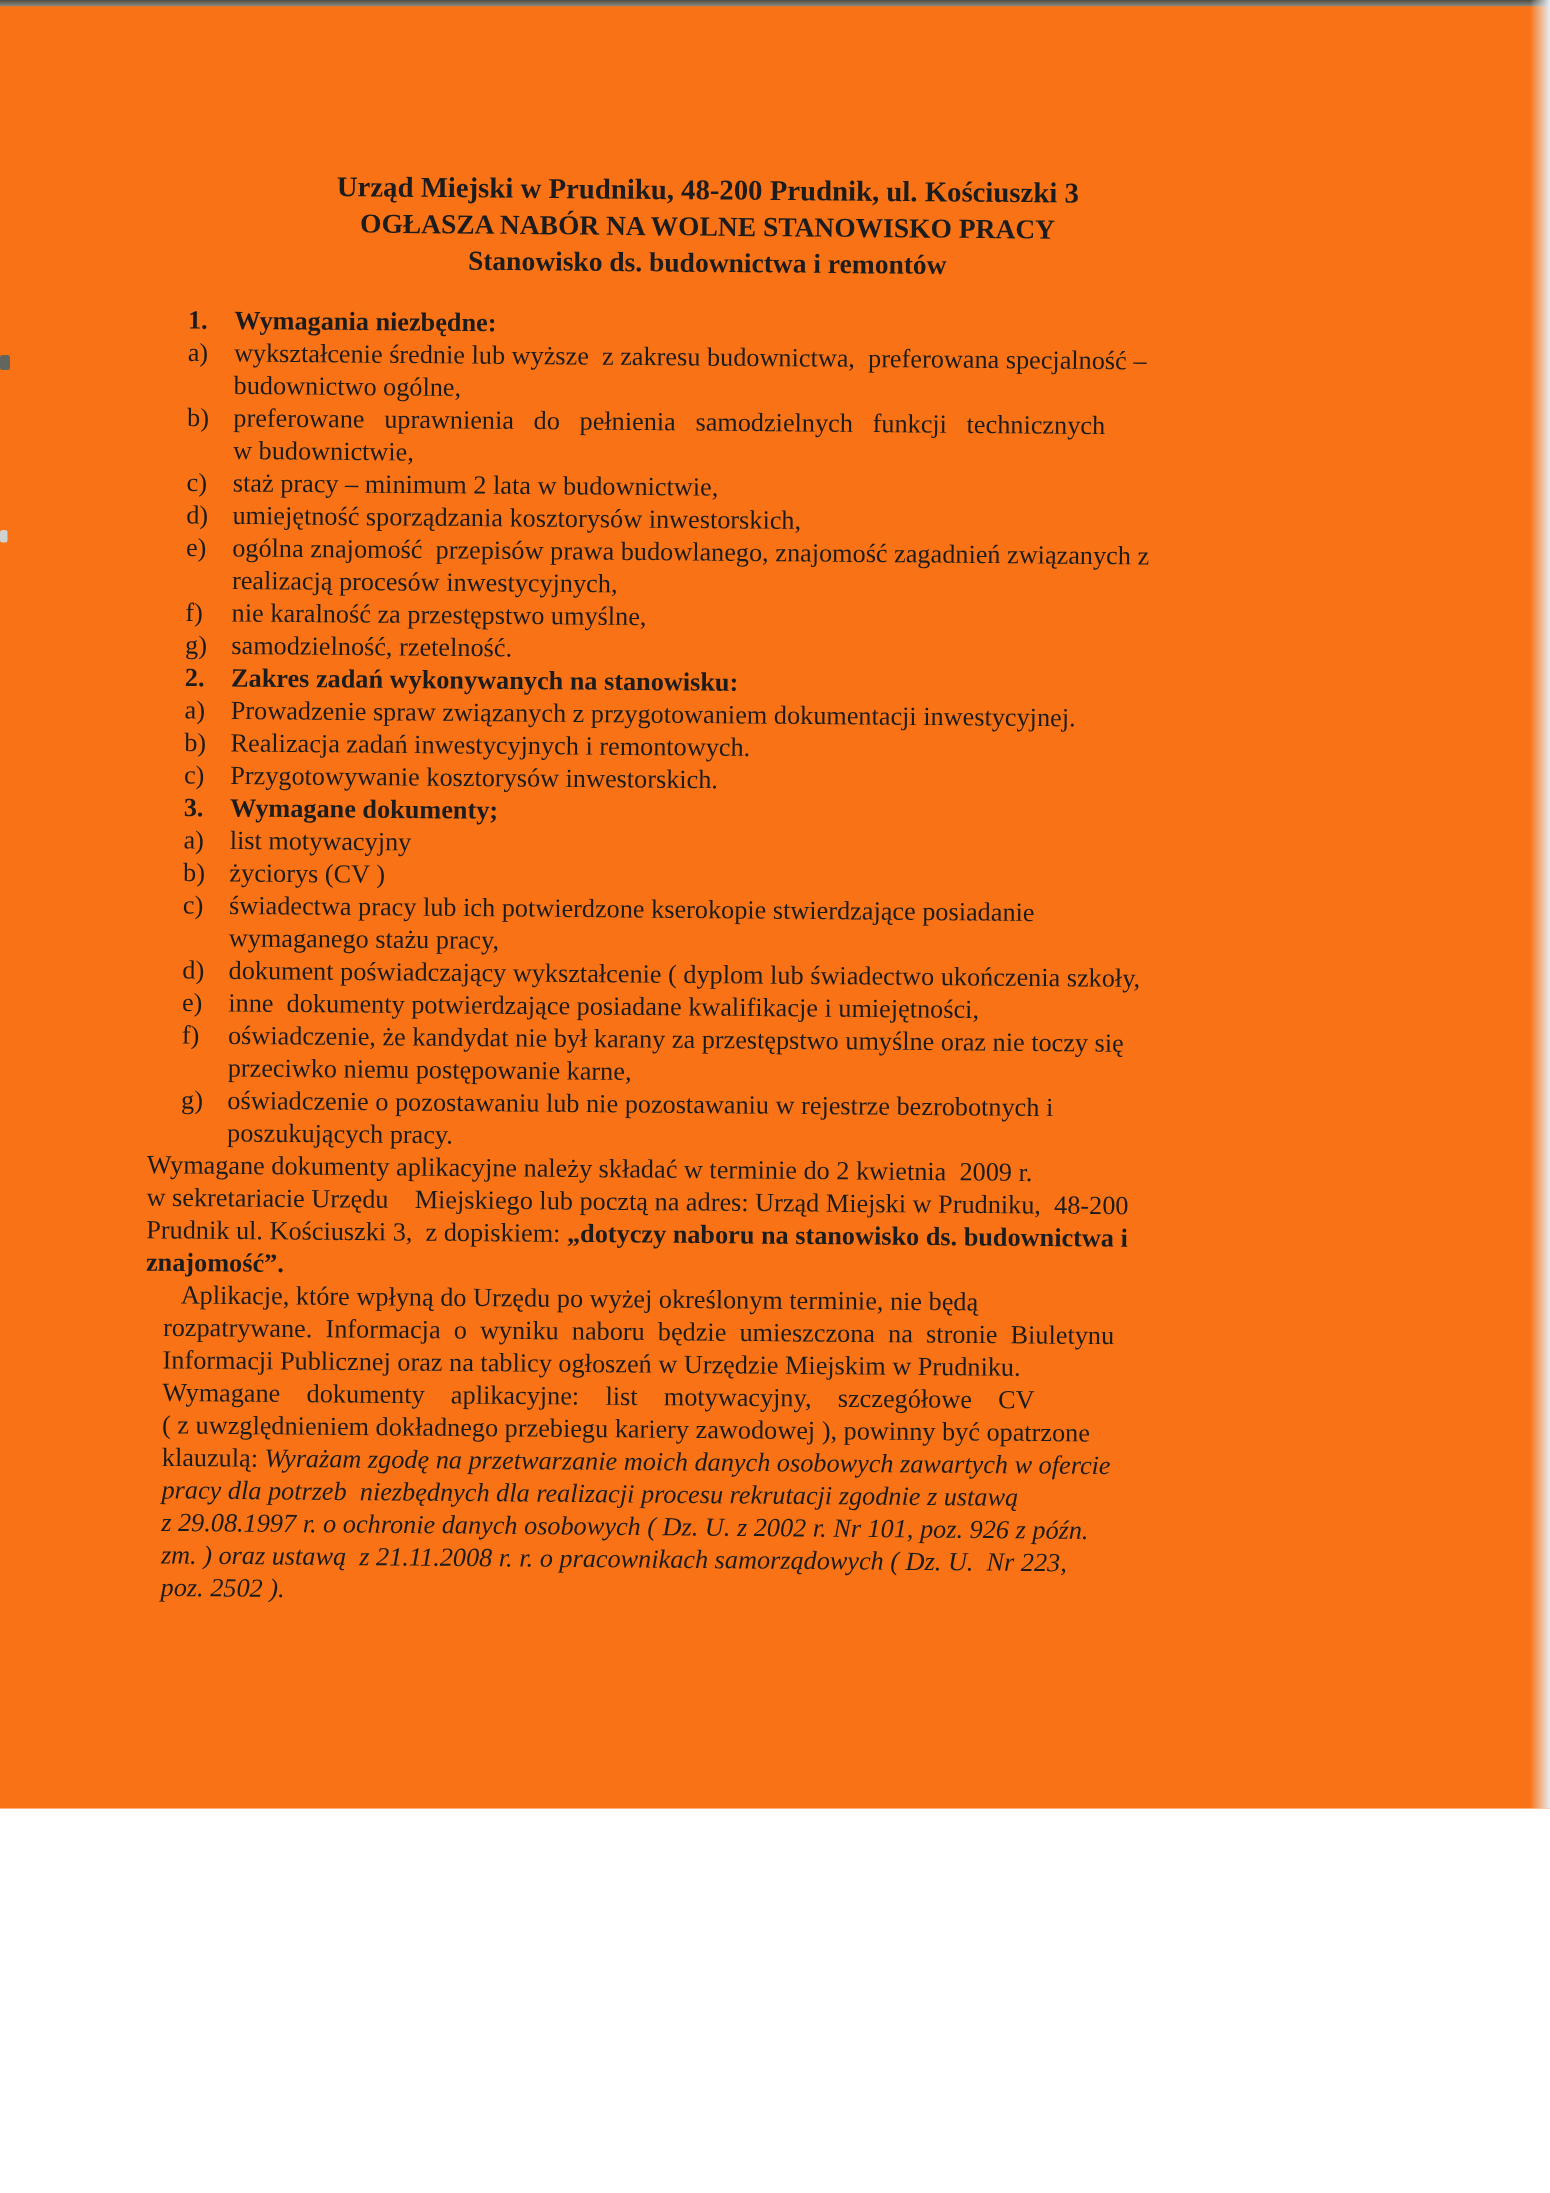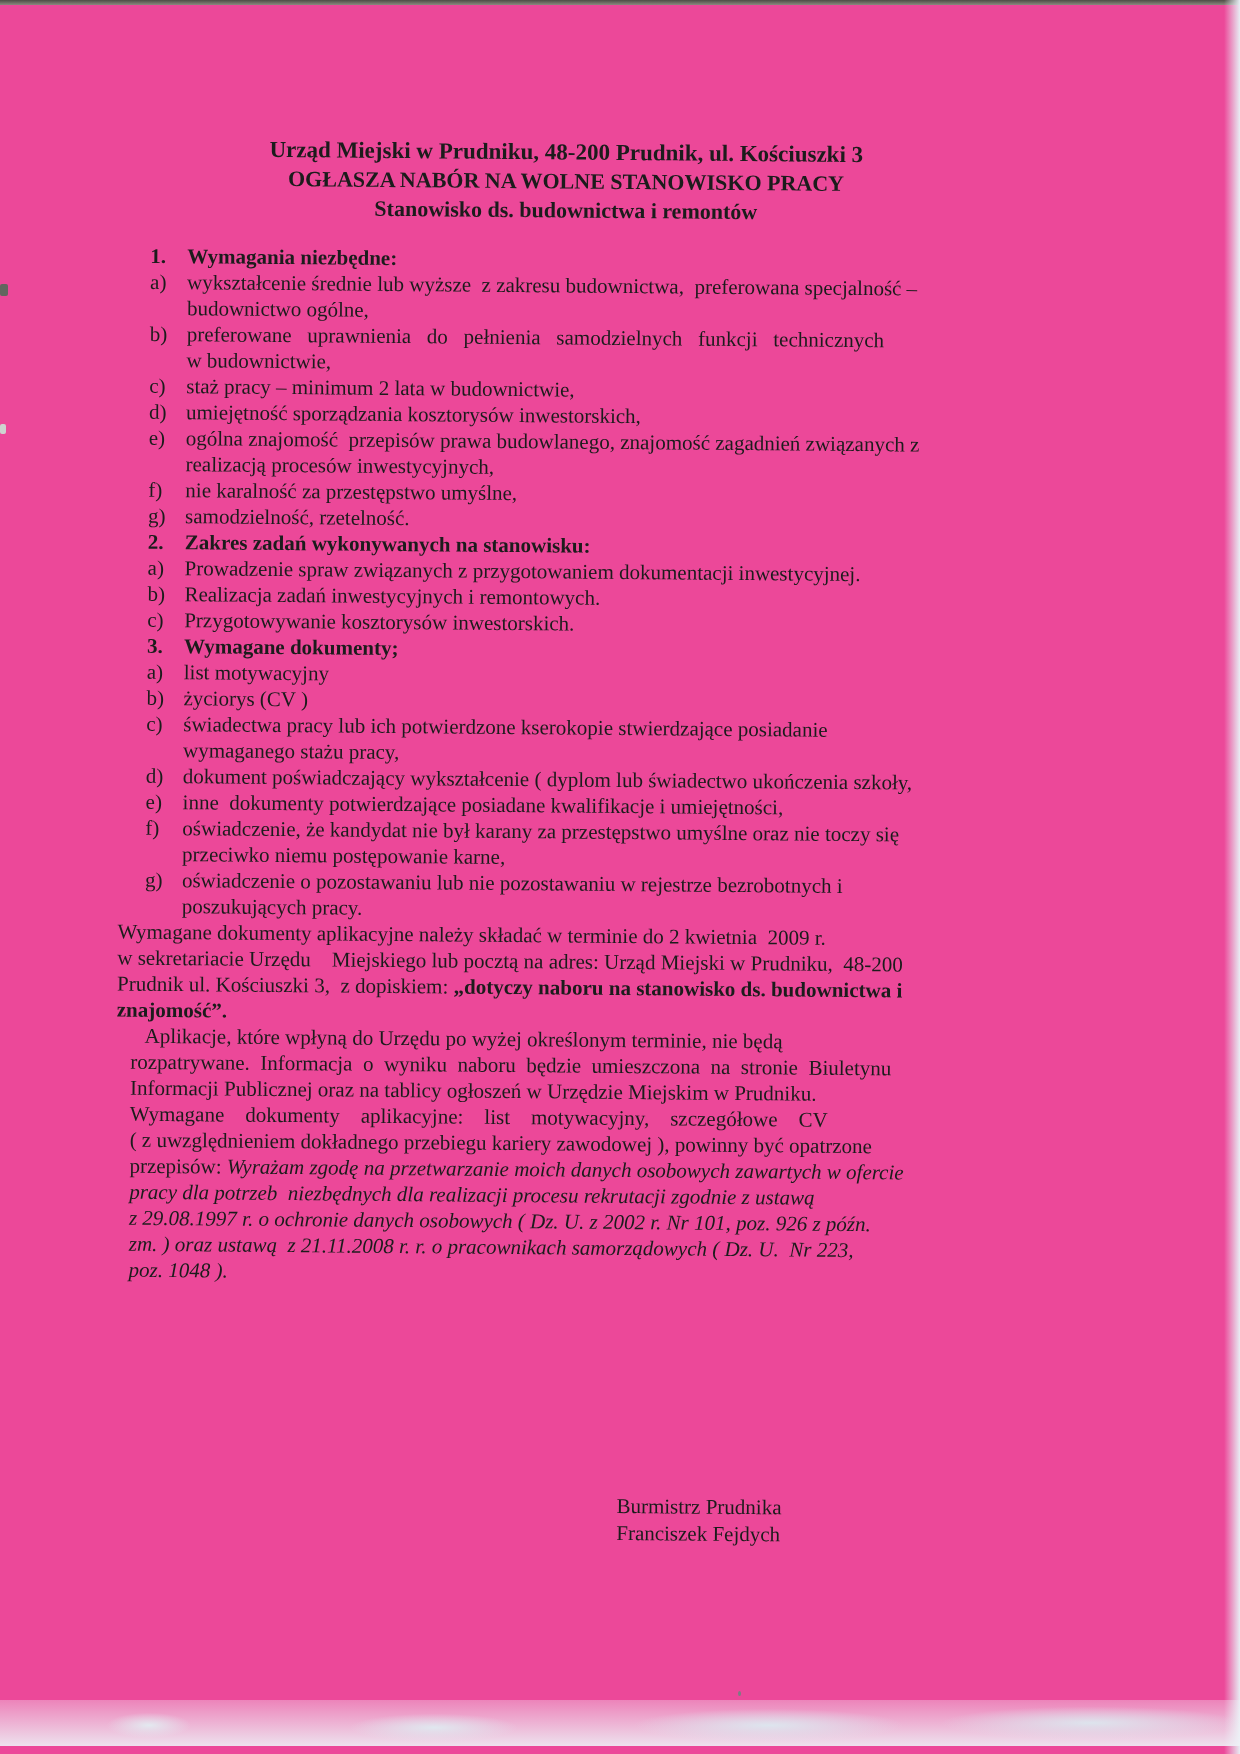--- a/index.html
+++ b/index.html
@@ -1,19 +1,19 @@
 <!DOCTYPE html>
 <html><head>
 <meta charset="utf-8">
 <style>
   html,body{margin:0;padding:0;background:#ffffff;}
   .page{
     position:relative;
-    width:1240px;height:1754px;
-    background:#ec4899;
+    width:1240px;height:1447px;
+    background:#f97316;
     overflow:hidden;
     font-family:"Liberation Serif","DejaVu Serif",serif;
     color:#1c1c1c;
   }
   
   .scan-top-edge{
     position:absolute;top:0;left:0;width:1240px;height:5px;
     background:linear-gradient(#4f4c45,#8c897f);
   }
   .scan-right-edge{
@@ -162,25 +162,25 @@
           <div class="para-line"><span>w sekretariacie Urzędu    Miejskiego lub pocztą na adres: Urząd Miejski w Prudniku,  48-200</span></div>
           <div class="para-line"><span>Prudnik ul. Kościuszki 3,  z dopiskiem: </span><span class="b ">„dotyczy naboru na stanowisko ds. budownictwa i</span></div>
           <div class="para-line"><span class="b ">znajomość”.</span></div>
         </div>
         <div class="clause">
           <div class="para-line"><span>Aplikacje, które wpłyną do Urzędu po wyżej określonym terminie, nie będą</span></div>
           <div class="para-line"><span>rozpatrywane.  Informacja  o  wyniku  naboru  będzie  umieszczona  na  stronie  Biuletynu</span></div>
           <div class="para-line"><span>Informacji Publicznej oraz na tablicy ogłoszeń w Urzędzie Miejskim w Prudniku.</span></div>
           <div class="para-line"><span>Wymagane    dokumenty    aplikacyjne:    list    motywacyjny,    szczegółowe    CV</span></div>
           <div class="para-line"><span>( z uwzględnieniem dokładnego przebiegu kariery zawodowej ), powinny być opatrzone</span></div>
-          <div class="para-line"><span>przepisów: </span><span class="i">Wyrażam zgodę na przetwarzanie moich danych osobowych zawartych w ofercie</span></div>
+          <div class="para-line"><span>klauzulą: </span><span class="i">Wyrażam zgodę na przetwarzanie moich danych osobowych zawartych w ofercie</span></div>
           <div class="para-line"><span class="i">pracy dla potrzeb  niezbędnych dla realizacji procesu rekrutacji zgodnie z ustawą</span></div>
           <div class="para-line"><span class="i">z 29.08.1997 r. o ochronie danych osobowych ( Dz. U. z 2002 r. Nr 101, poz. 926 z późn.</span></div>
           <div class="para-line"><span class="i">zm. ) oraz ustawą  z 21.11.2008 r. r. o pracownikach samorządowych ( Dz. U.  Nr 223,</span></div>
-          <div class="para-line"><span class="i">poz. 1048 ).</span></div>
+          <div class="para-line"><span class="i">poz. 2502 ).</span></div>
         </div>
       </div>
 
     <div class="signature-block">
       <div>Burmistrz Prudnika</div>
       <div>Franciszek Fejdych</div>
     </div>
   </div>
 </div>
 

